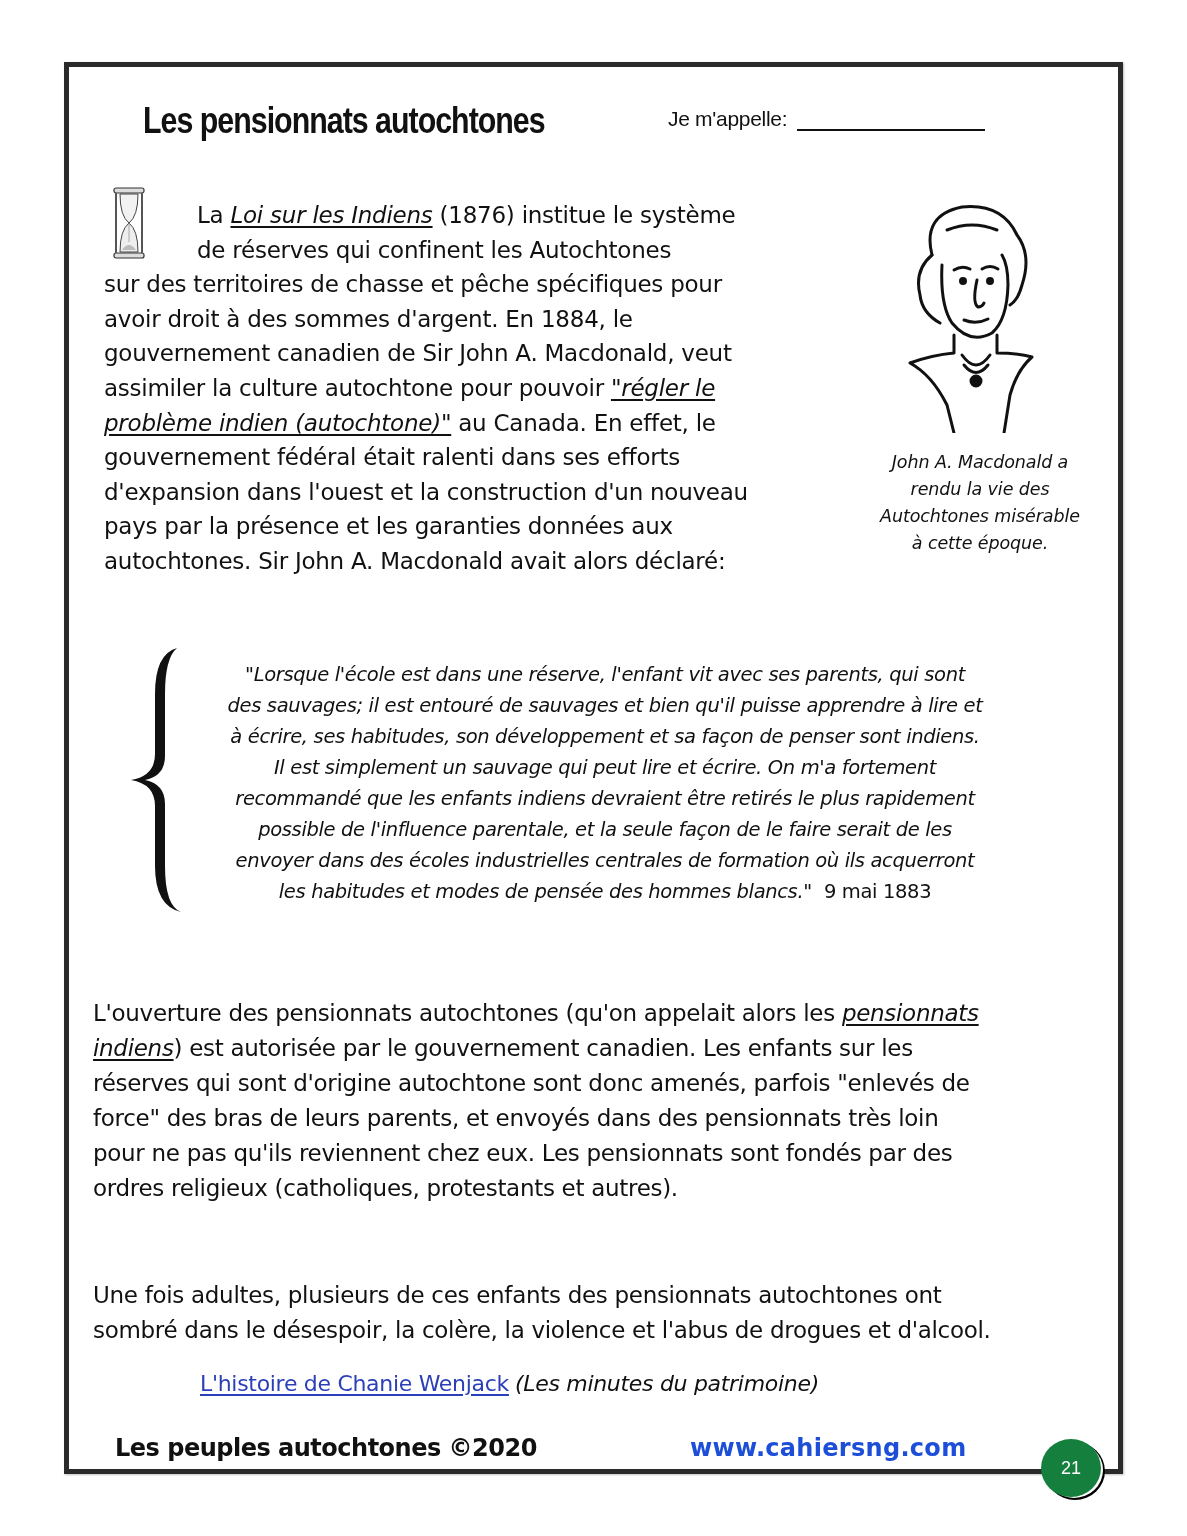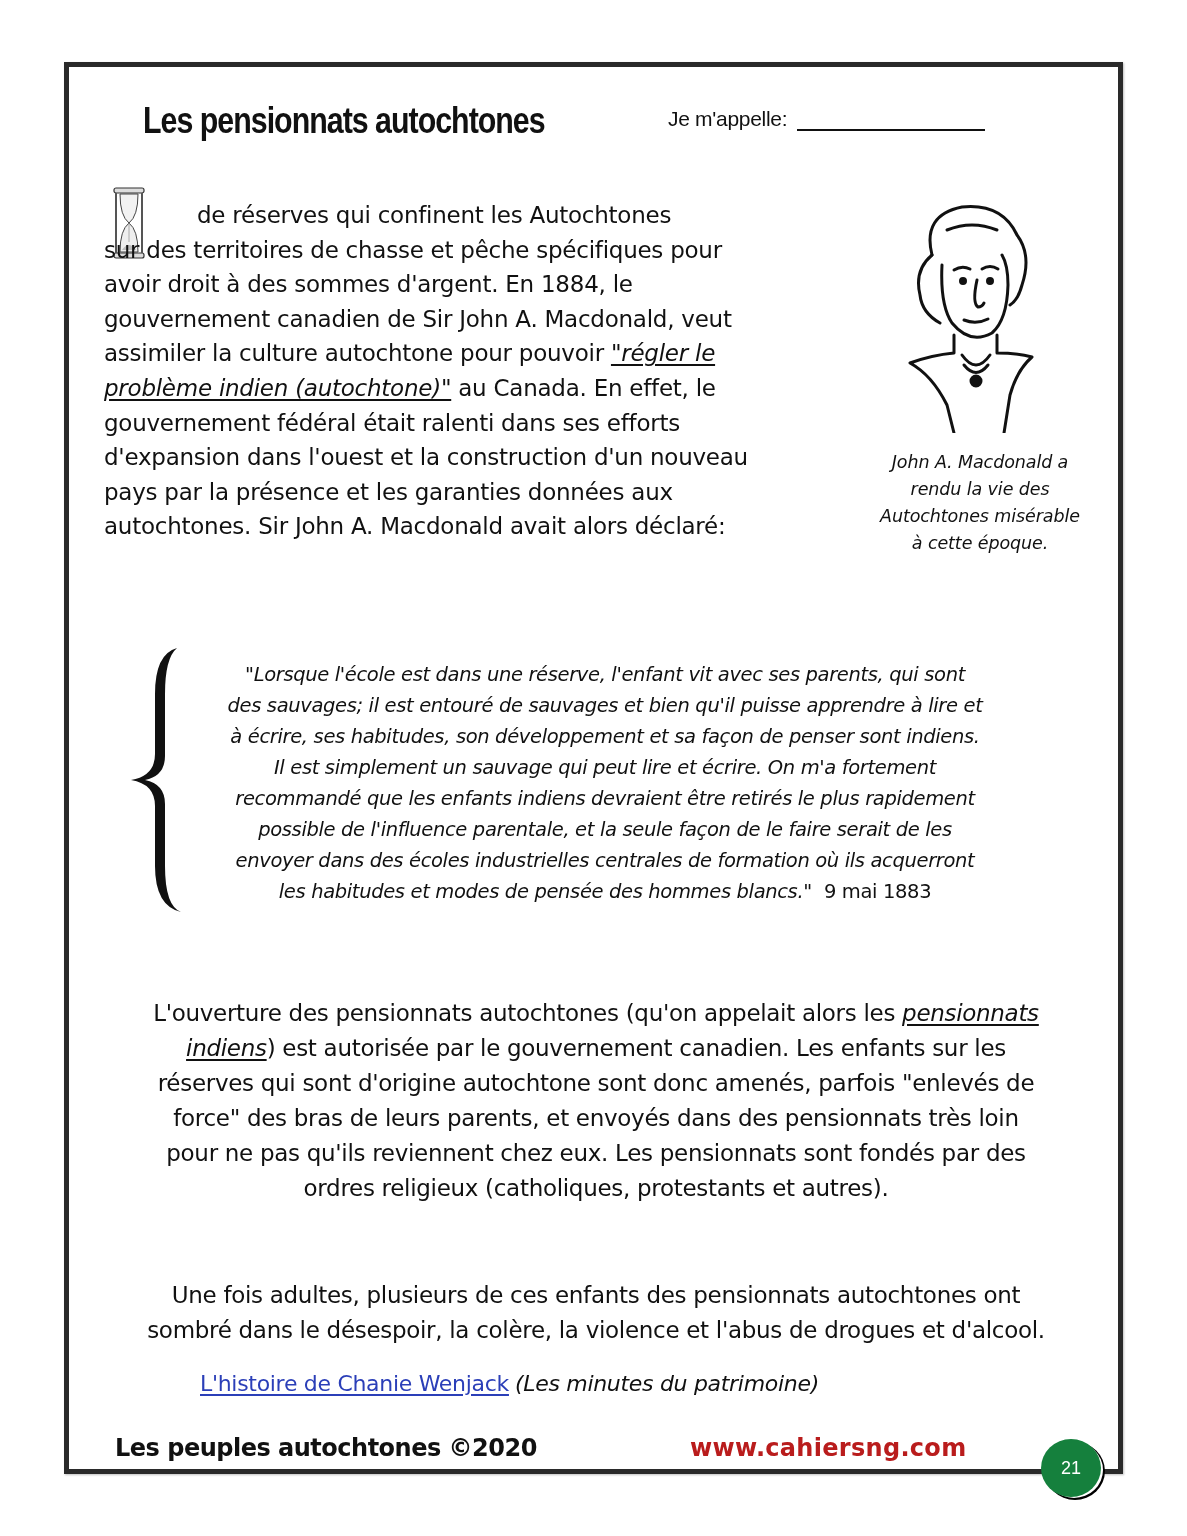--- a/index.html
+++ b/index.html
@@ -45,42 +45,42 @@
   .brace { position: absolute; left: 125px; top: 644px; width: 60px; height: 272px; }
 
   .quote {
     position: absolute; left: 175px; top: 659px; width: 860px; text-align: center;
     font-style: italic; font-size: 19.5px; line-height: 31px; letter-spacing: -0.35px;
   }
   .quote .line { display: block; white-space: nowrap; }
   .quote .date { font-style: normal; margin-left: 12px; }
 
   .para {
-    position: absolute; left: 101px; width: 990px;
-    font-size: 23px; line-height: 35px; letter-spacing: -0.3px; text-align: center;
+    position: absolute; left: 93px; width: 990px;
+    font-size: 23px; line-height: 35px; letter-spacing: -0.3px;
   }
   .para .line { display: block; white-space: nowrap; }
   .para1 { top: 996px; }
   .para2 { top: 1250px; margin-top: 28px; }
   .u { text-decoration: underline; text-underline-offset: 3px; font-style: italic; }
 
   .link-line {
     position: absolute; left: 200px; top: 1371px; font-size: 22px; white-space: nowrap;
     letter-spacing: -0.3px;
   }
   .link { color: #2b3fb8; text-decoration: underline; text-underline-offset: 3px; cursor: pointer; }
   .source { font-style: italic; margin-left: 6px; }
 
   .footer-left {
     position: absolute; left: 115px; top: 1434px; font-size: 24px; font-weight: bold;
     white-space: nowrap; letter-spacing: -0.5px;
   }
   .footer-right {
     position: absolute; left: 690px; top: 1434px; font-size: 24px; font-weight: bold;
-    color: #b91c1c; white-space: nowrap; letter-spacing: 0.3px;
+    color: #1d4ed8; white-space: nowrap; letter-spacing: 0.3px;
     font-family: "DejaVu Sans", sans-serif;
     text-align: right;
   }
   .page-badge {
     position: absolute; left: 1041px; top: 1445px; width: 64px; height: 56px;
   }
   .page-badge .circle {
     position: absolute; left: 0; top: 0; width: 60px; height: 58px; border-radius: 50%;
     background: #15803d; box-shadow: 3px 2px 0 -1px #fff, 4px 3px 0 0 #000;
     color: #fff; display: flex; align-items: center; justify-content: center;
@@ -104,20 +104,21 @@
   <rect x="2" y="67" width="30" height="5" rx="2" fill="#ddd" stroke="#333" stroke-width="1.2"></rect>
   <line x1="4" y1="7" x2="4" y2="67" stroke="#555" stroke-width="2"></line>
   <line x1="30" y1="7" x2="30" y2="67" stroke="#555" stroke-width="2"></line>
   <path d="M8 8 Q8 30 17 37 Q26 30 26 8 Z" fill="#f2f2f2" stroke="#444" stroke-width="1"></path>
   <path d="M8 66 Q8 44 17 37 Q26 44 26 66 Z" fill="#eee" stroke="#444" stroke-width="1"></path>
   <path d="M10 64 Q17 54 24 64 Z" fill="#bbb"></path>
   <line x1="17" y1="37" x2="17" y2="56" stroke="#999" stroke-width="0.8"></line>
 </svg>
 
 <div class="intro">
+  <span class="line indent"><span>La </span><span class="u-ital">Loi sur les Indiens</span><span> (1876) institue le système</span></span>
   <span class="line indent">de réserves qui confinent les Autochtones</span>
   <span class="line">sur des territoires de chasse et pêche spécifiques pour</span>
   <span class="line">avoir droit à des sommes d'argent. En 1884, le</span>
   <span class="line">gouvernement canadien de Sir John A. Macdonald, veut</span>
   <span class="line"><span>assimiler la culture autochtone pour pouvoir </span><span class="u-ital">"régler le</span></span>
   <span class="line"><span class="u-ital">problème indien (autochtone)"</span><span> au Canada. En effet, le</span></span>
   <span class="line">gouvernement fédéral était ralenti dans ses efforts</span>
   <span class="line">d'expansion dans l'ouest et la construction d'un nouveau</span>
   <span class="line">pays par la présence et les garanties données aux</span>
   <span class="line">autochtones. Sir John A. Macdonald avait alors déclaré:</span>

